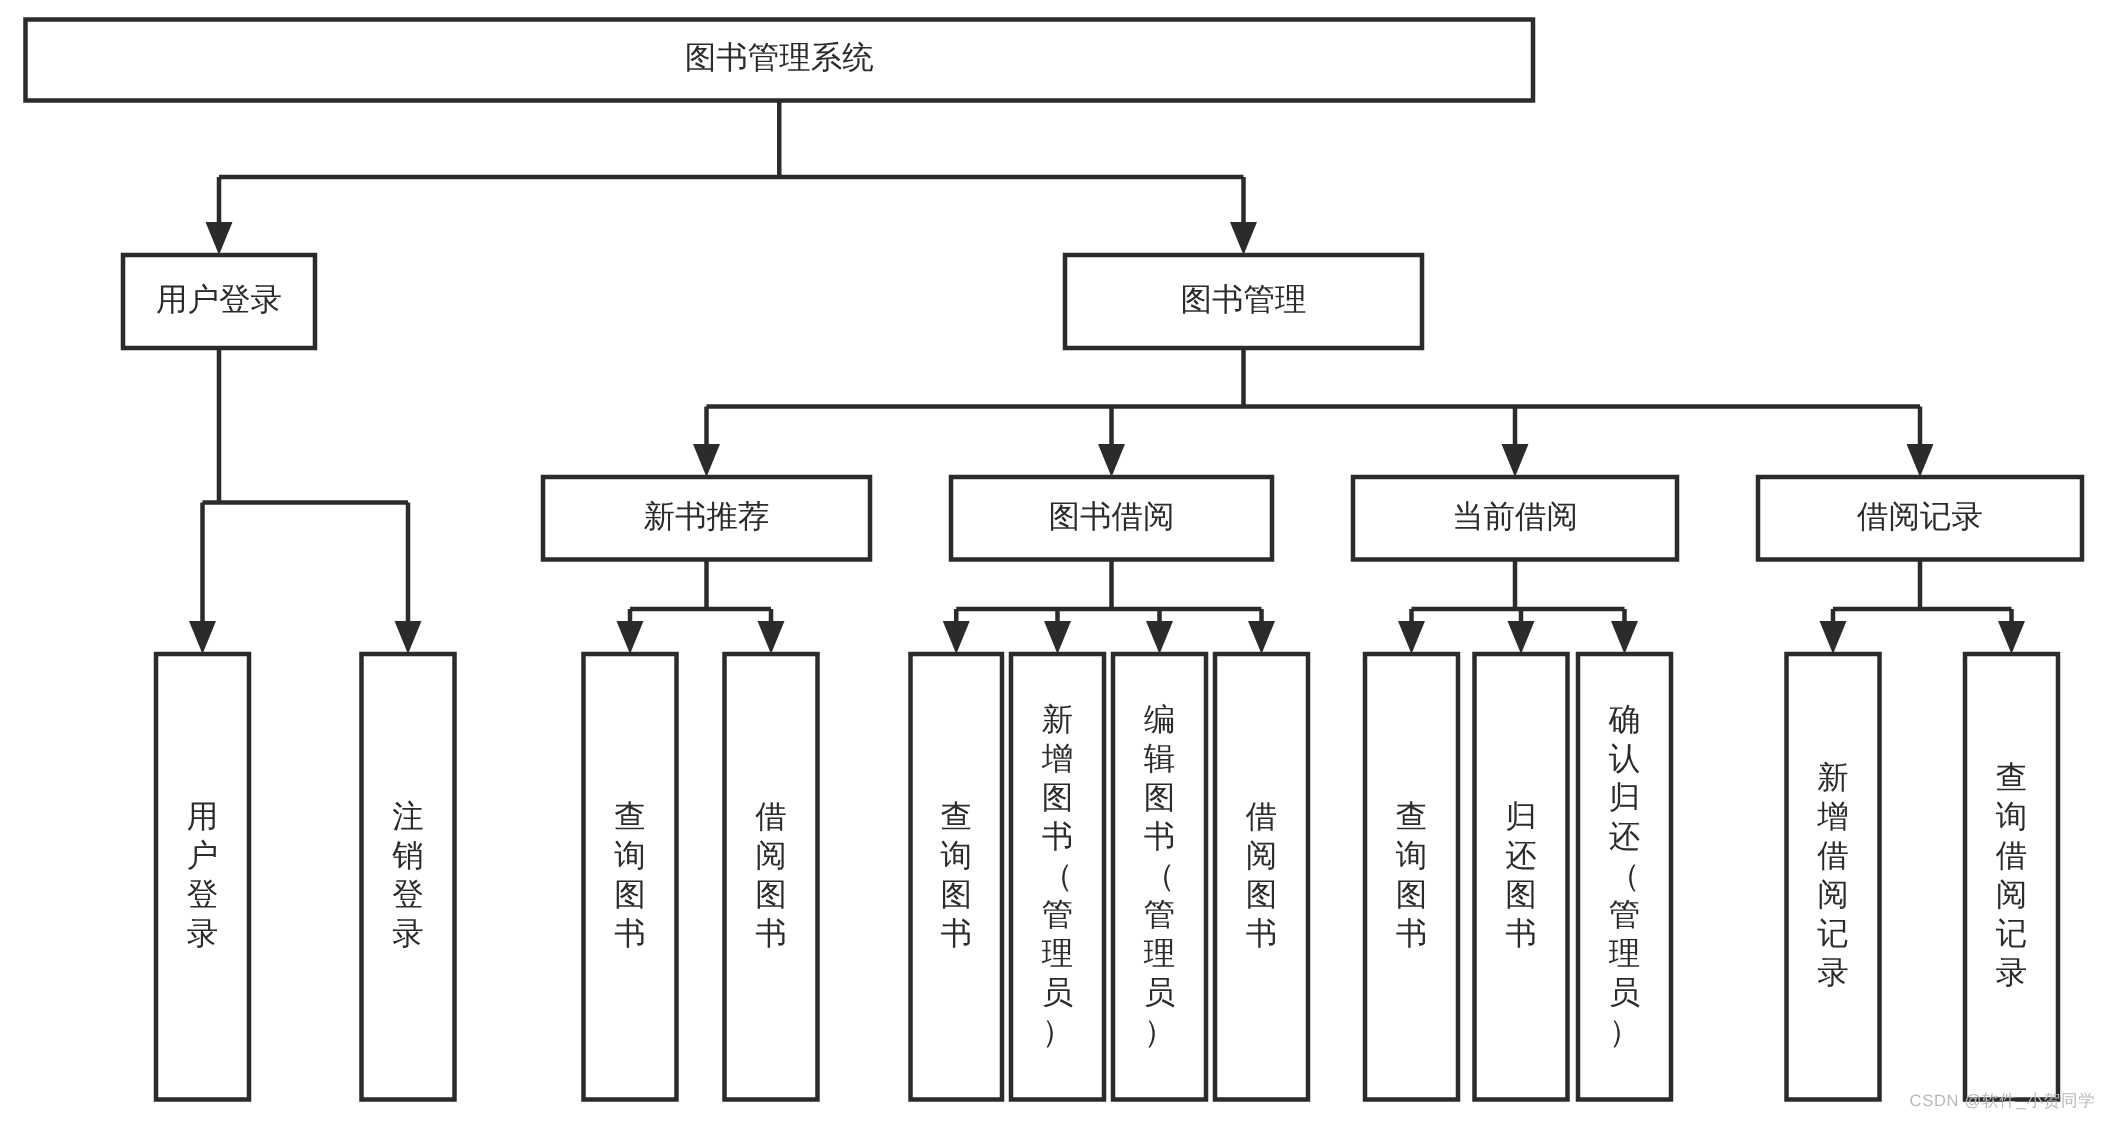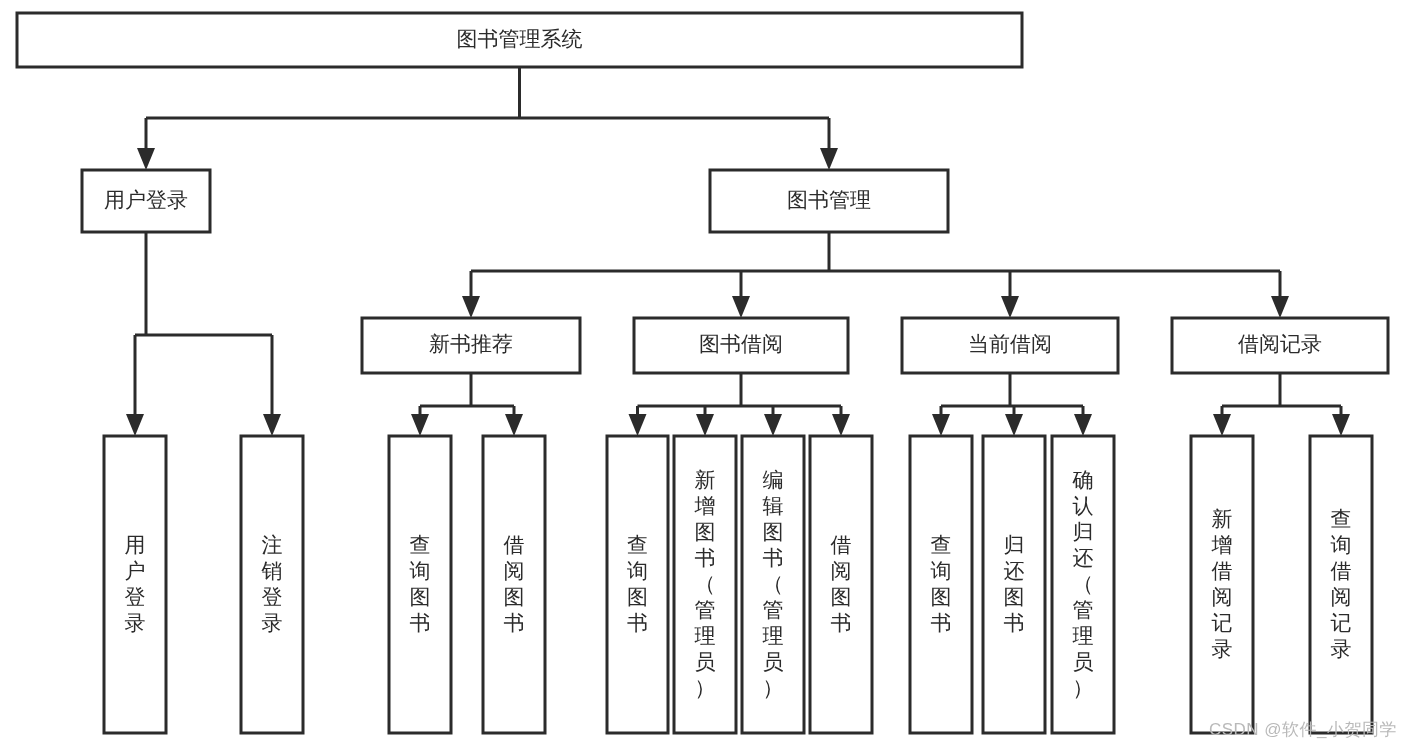--- a/index.html
+++ b/index.html
@@ -45,21 +45,21 @@
   }
   .edge-arrow {
     fill: #2b2b2b;
     stroke: none;
   }
   .watermark {
     position: absolute;
     right: 8px;
     bottom: 6px;
     font-family: "Liberation Sans", "DejaVu Sans", sans-serif;
-    font-size: 17px;
+    font-size: 11px;
     color: #b9b9b9;
     letter-spacing: 0.5px;
     white-space: nowrap;
     pointer-events: none;
   }
 </style>
 </head>
 <body>
 
 <div id="diagram-root">

